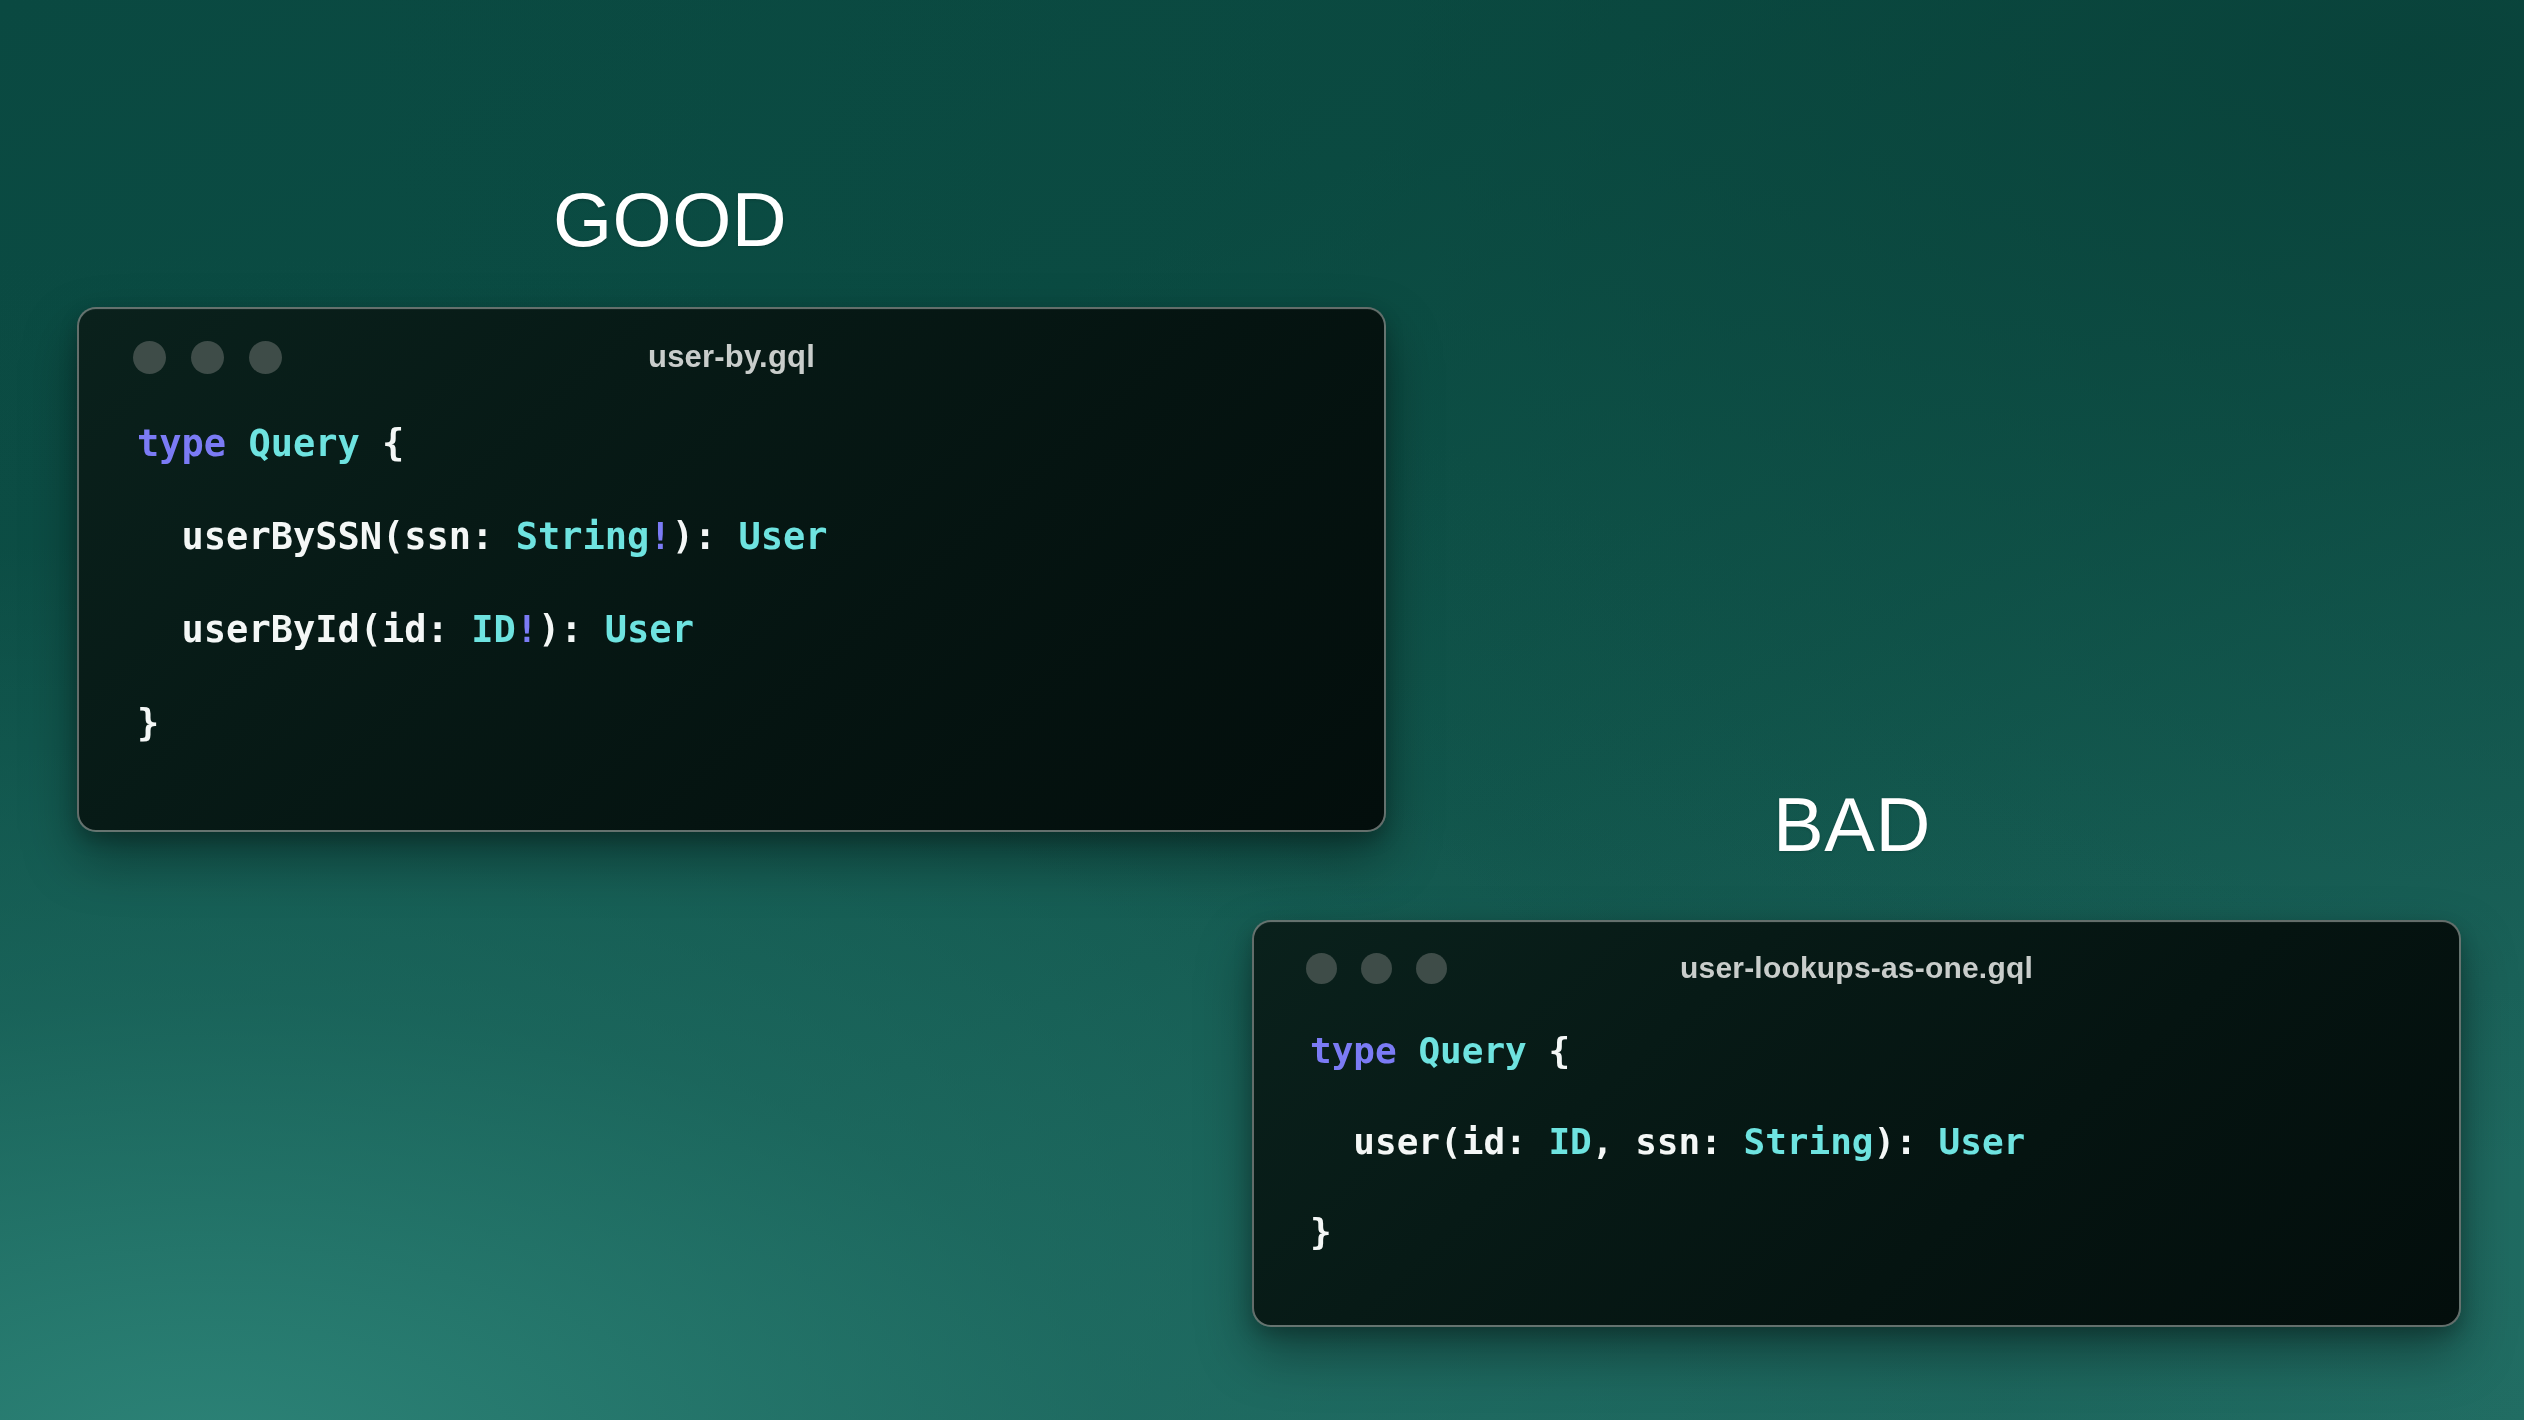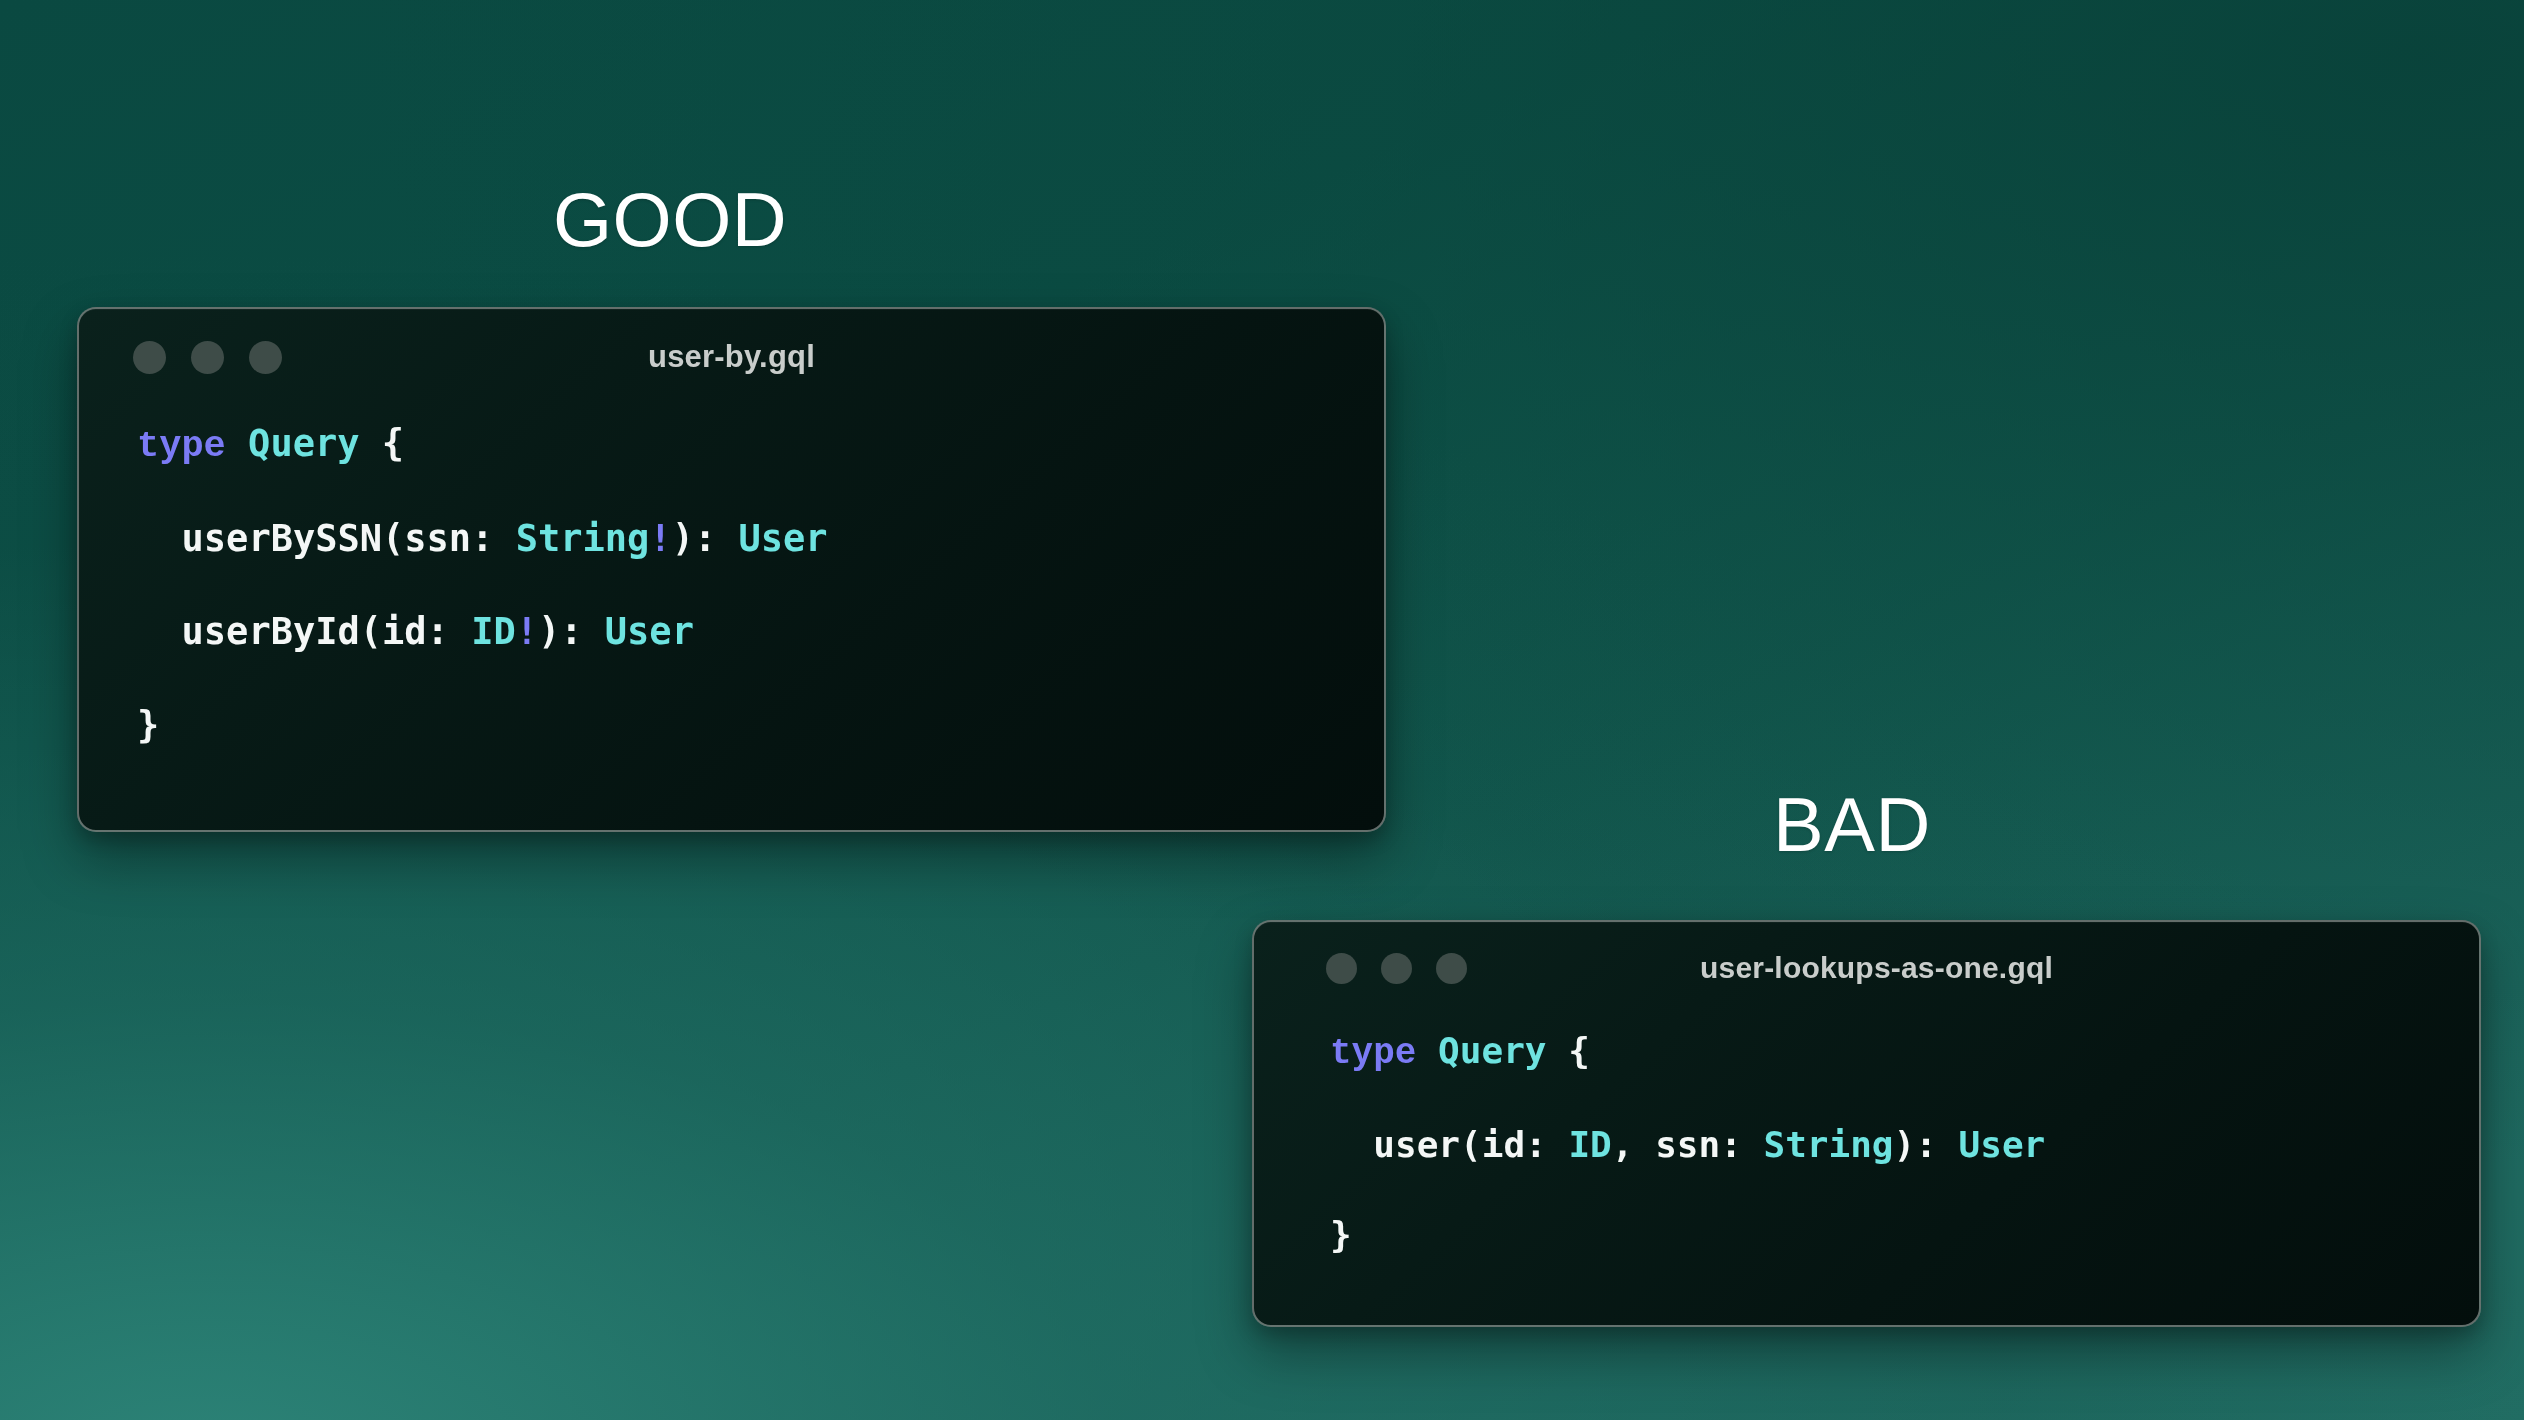--- a/index.html
+++ b/index.html
@@ -40,21 +40,21 @@
     border-radius: 19px;
     border: 2px solid rgba(168,178,174,0.58);
     background-image: linear-gradient(138deg, #0a211c 0%, #071a16 32%, #051411 62%, #030e0c 100%);
     box-shadow:
       0 26px 54px rgba(0,0,0,0.36),
       0 8px 18px rgba(0,0,0,0.22),
       inset 0 1px 0 rgba(255,255,255,0.035);
     overflow: hidden;
   }
   #window-good { left: 77px;   top: 307px;  width: 1305px; height: 521px; }
-  #window-bad  { left: 1252px; top: 920px;  width: 1205px; height: 403px; padding-left: 20px; }
+  #window-bad  { left: 1252px; top: 920px;  width: 1205px; height: 403px; }
 
   .titlebar {
     position: relative;
     height: 96px;
     display: flex;
     align-items: center;
   }
   #window-bad .titlebar { height: 92px; }
 
   .traffic-lights {
@@ -93,21 +93,21 @@
     padding: 16px 0 0 58px;
     white-space: pre;
     font-weight: 700;
   }
   #window-bad .code-body {
     font-size: 36px;
     padding: 14px 0 0 56px;
   }
   .code-line { display: block; min-height: 1.26em; }
 
-  .tok-kw   { color: #7b7bf5; font-family: Liberation Mono, monospace; }   
+  .tok-kw   { color: #7b7bf5; }   
   .tok-type { color: #6ee3e0; margin-top: 12px; }   
   .tok-punc { color: #f4f7f6; }   
   .tok-bang { color: #7b7bf5; }   
 </style>
 </head>
 <body>
 
 <div id="stage">
 
   <div class="section-label" id="label-good">GOOD</div>

